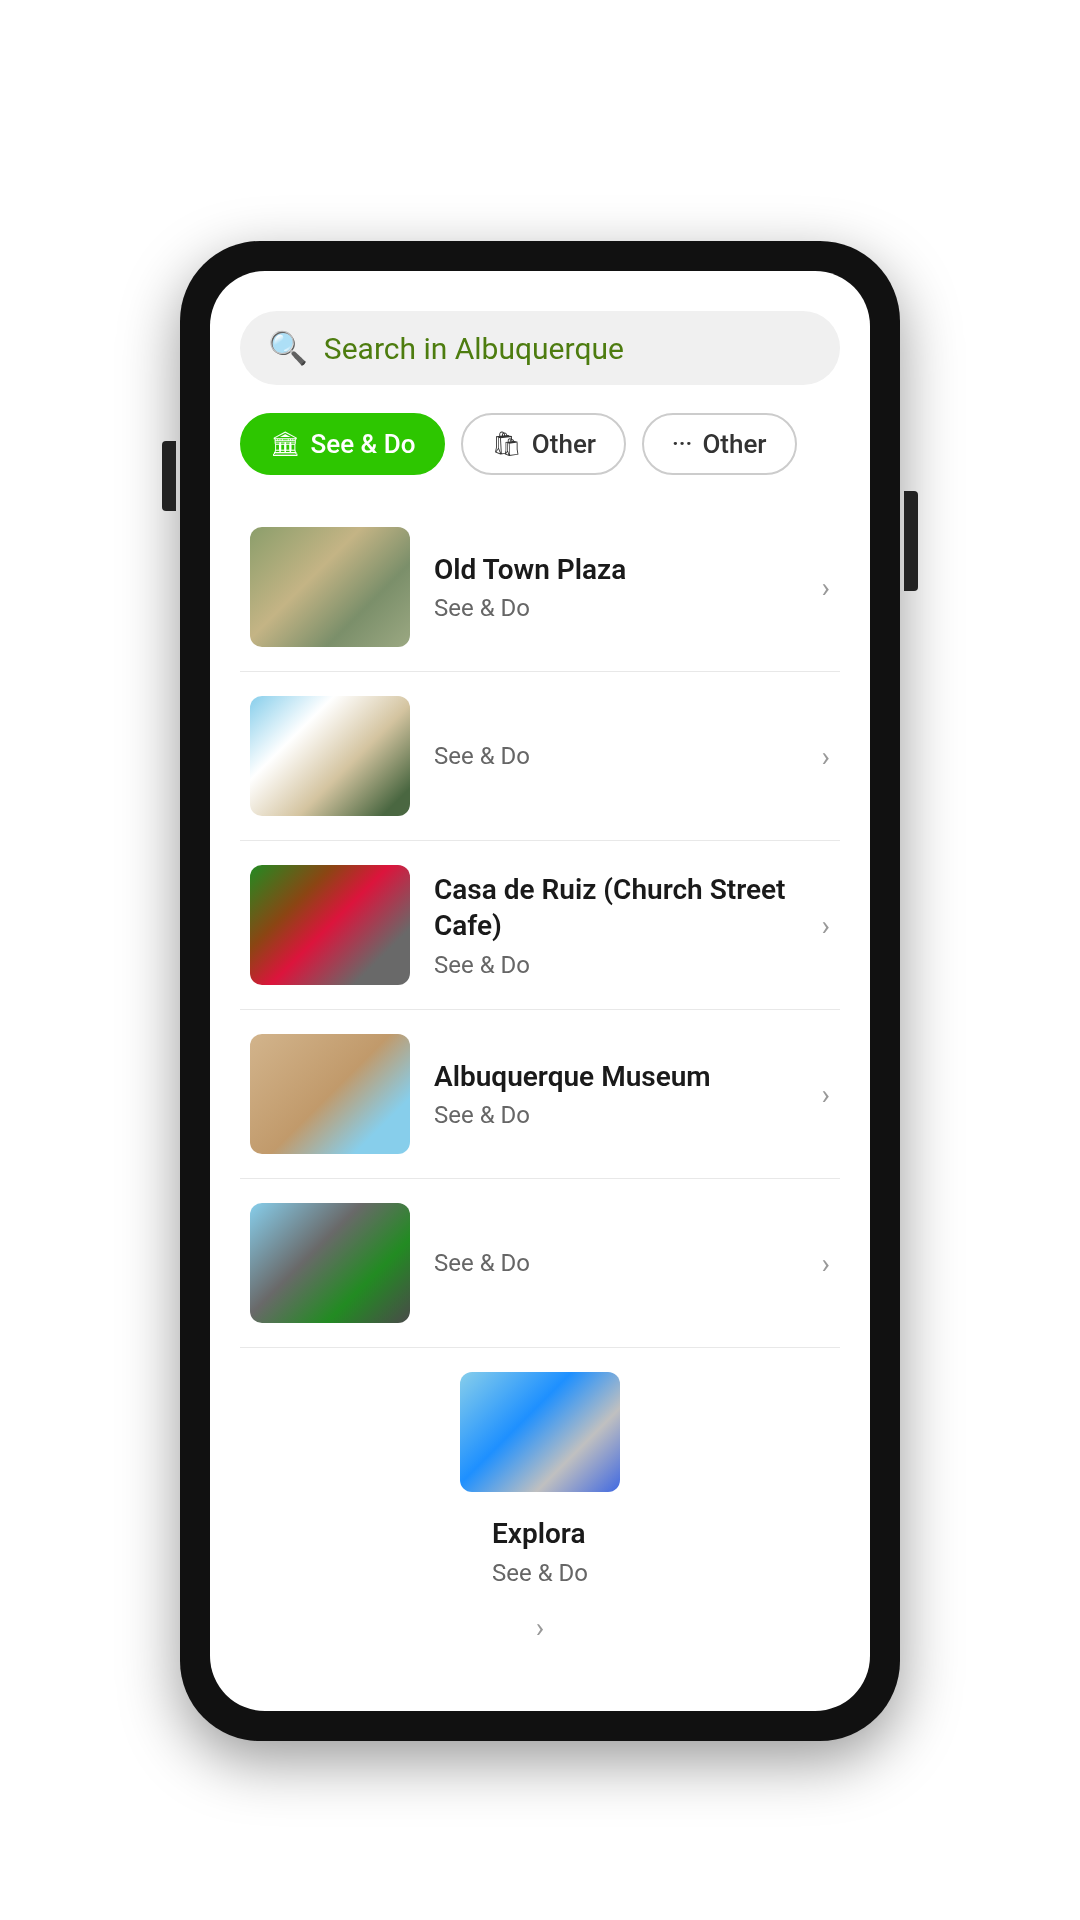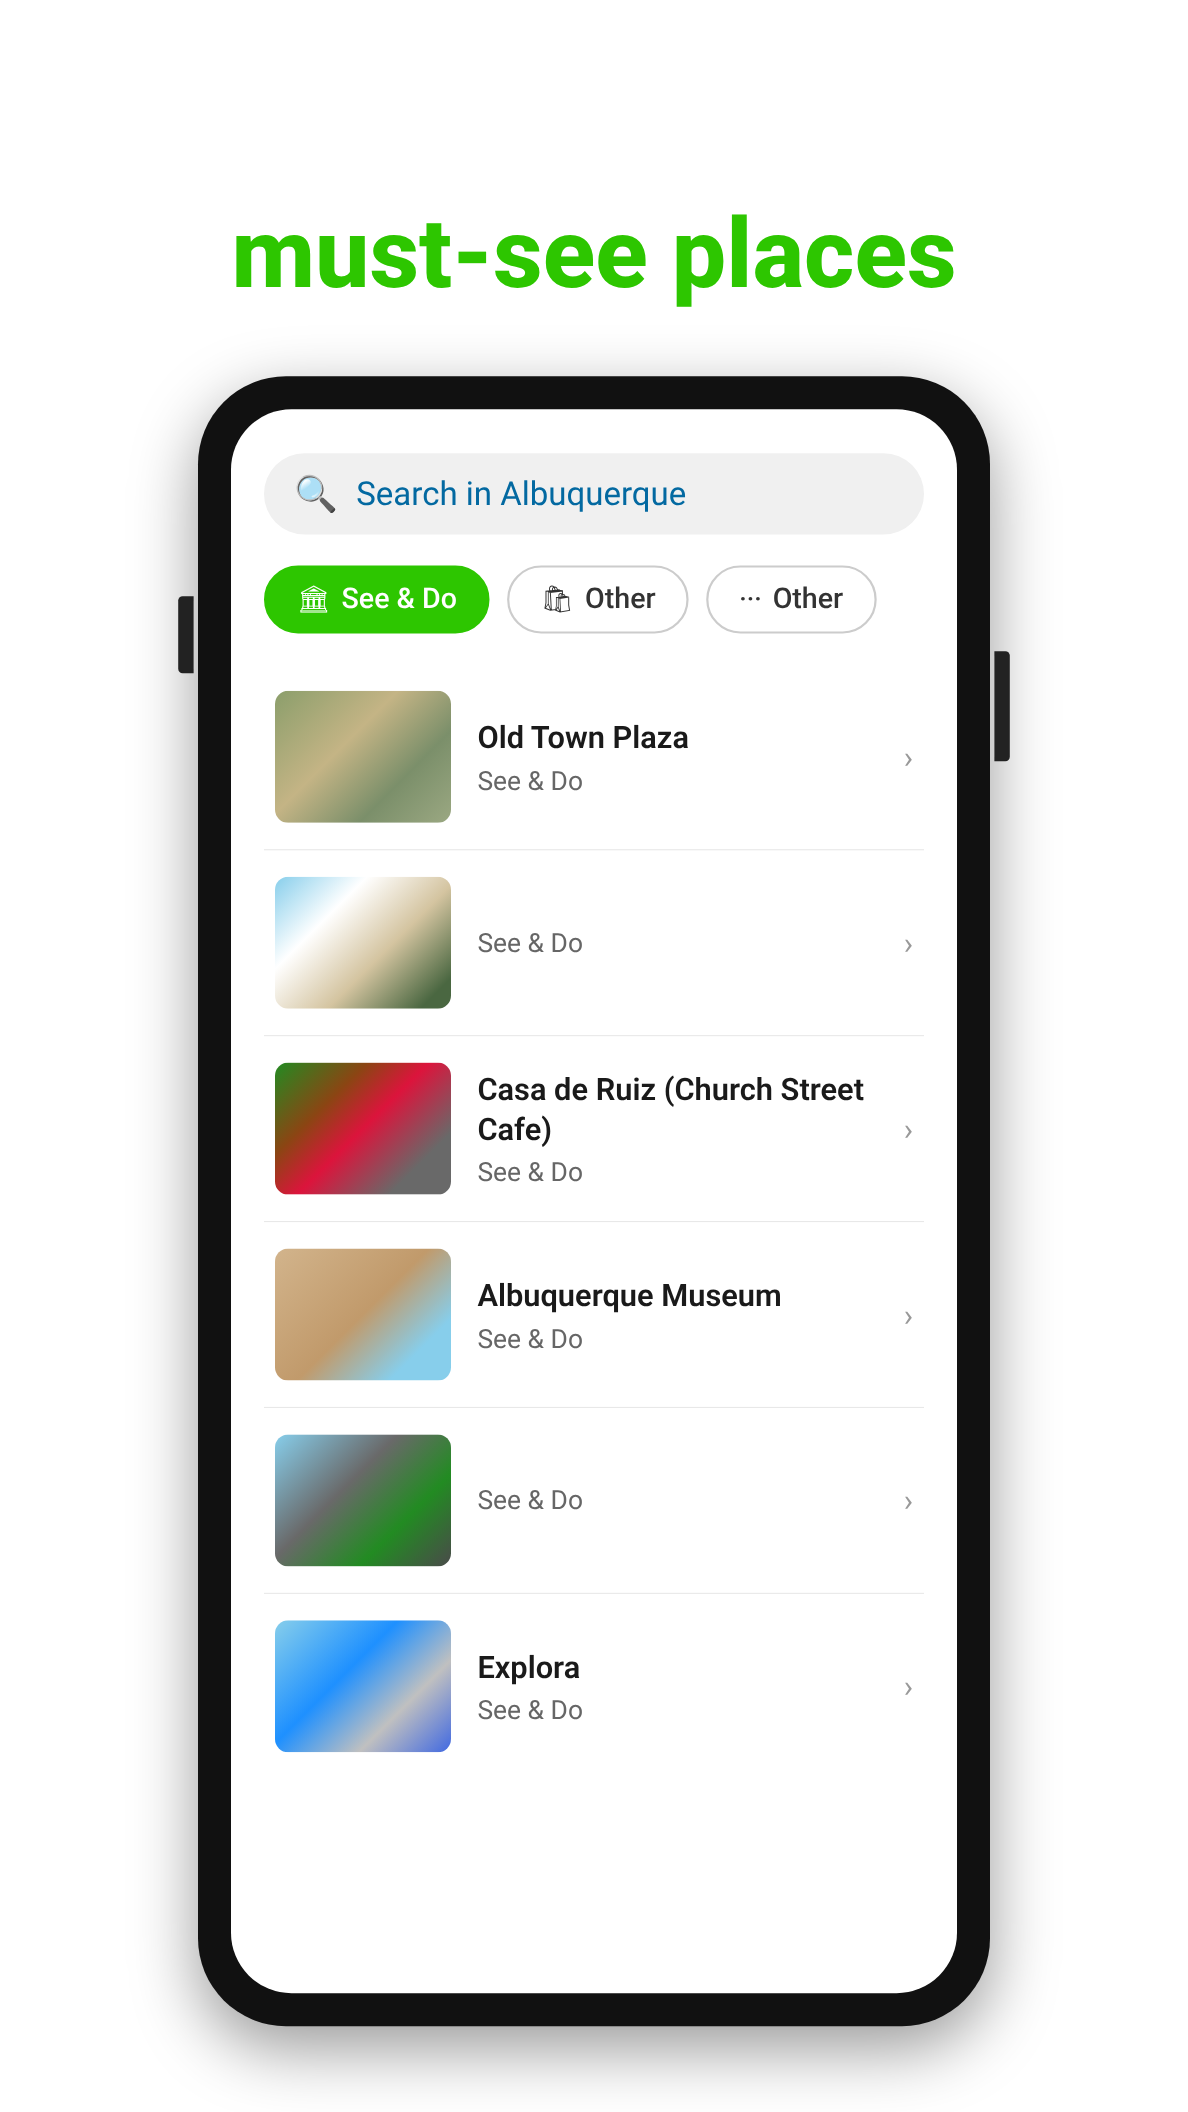--- a/index.html
+++ b/index.html
@@ -84,21 +84,21 @@
       gap: 16px;
     }
 
     .search-icon-wrap {
       font-size: 32px;
       color: #555;
     }
 
     .search-placeholder {
       font-size: 30px;
-      color: #0369a1;
+      color: #4d7c0f;
     }
 
     
     .filter-tabs {
       display: flex;
       gap: 16px;
       margin-bottom: 28px;
       align-items: center;
     }
 
@@ -185,21 +185,20 @@
       color: #999;
       flex-shrink: 0;
     }
   </style>
 </head>
 <body>
 
 <div class="hero-title">
   <h1>
     <br>
-    <span>must-see places</span>
   </h1>
 </div>
 
 <div class="phone-wrapper">
   <div class="phone-screen">
     <div class="screen-inner">
 
       <div class="search-bar">
         <span class="search-icon-wrap">🔍</span>
         <span class="search-placeholder">Search in Albuquerque</span>
@@ -268,21 +267,21 @@
         <div class="place-item">
           <div class="place-image">
             <div class="place-image-inner img-natural"></div>
           </div>
           <div class="place-info">
             <div class="place-category">See &amp; Do</div>
           </div>
           <span class="place-chevron">›</span>
         </div>
 
-        <div class="place-item" style="border-bottom: none;">
+        <div class="place-item" style="border-bottom: none; flex-direction: column;">
           <div class="place-image">
             <div class="place-image-inner img-explora"></div>
           </div>
           <div class="place-info">
             <div class="place-name">Explora</div>
             <div class="place-category">See &amp; Do</div>
           </div>
           <span class="place-chevron">›</span>
         </div>
 

